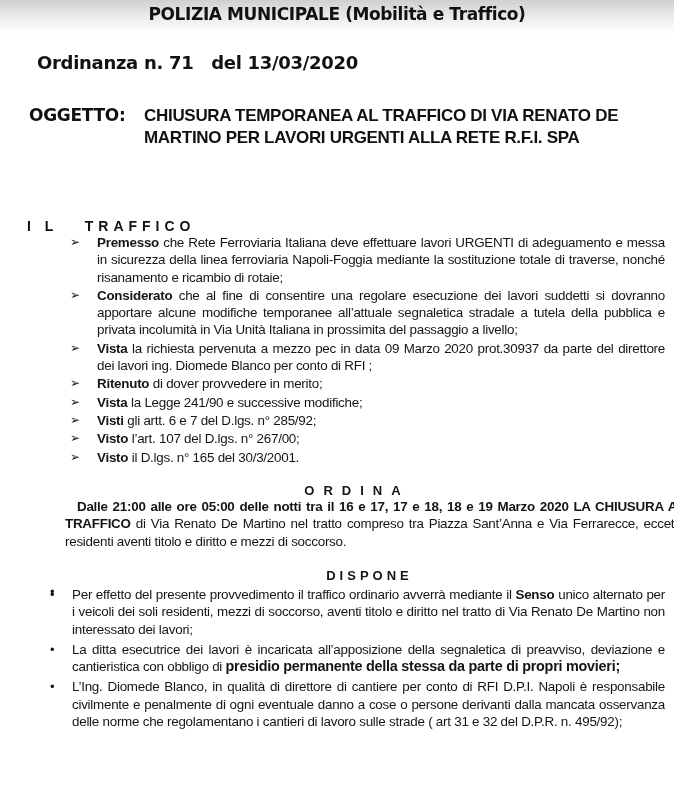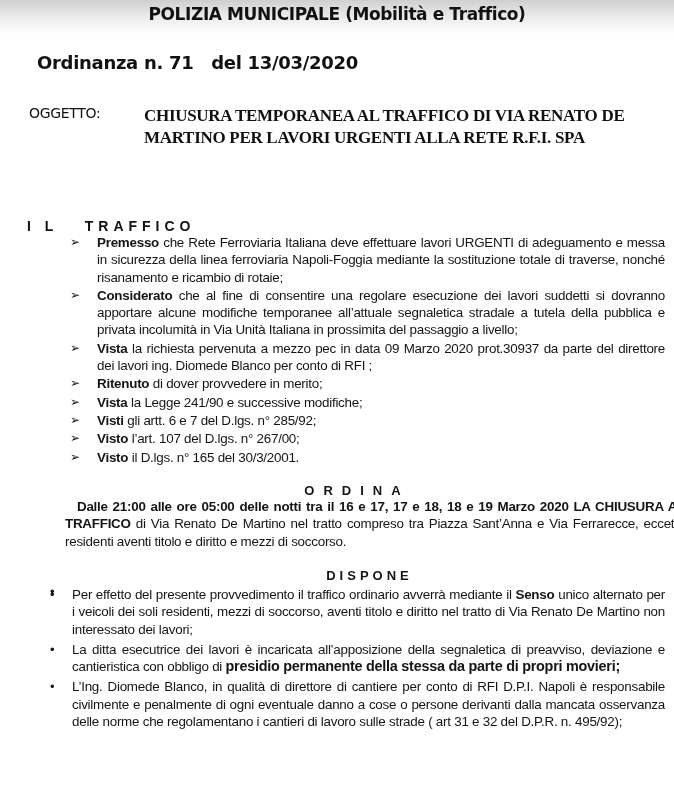--- a/index.html
+++ b/index.html
@@ -19,25 +19,25 @@
     letter-spacing: -0.4px; color: #111;
   }
   .ord {
     position: absolute; left: 29px; top: 52px;
     font-family: "DejaVu Sans", sans-serif; font-weight: bold; font-size: 18px; letter-spacing: -0.3px;
     white-space: pre;
     margin-left: 8px;
   }
   .ogg-label {
     position: absolute; left: 29px; top: 105px;
-    font-family: "DejaVu Sans", sans-serif; font-weight: normal; font-size: 14px; letter-spacing: -0.3px;
+    font-family: "DejaVu Sans", sans-serif; font-weight: bold; font-size: 17px; letter-spacing: -0.3px;
   }
   .ogg-text {
     position: absolute; left: 144px; top: 105px; width: 520px;
-    font-family: Liberation Serif, serif; font-weight: bold; font-size: 17px; letter-spacing: -0.3px;
+    font-family: Liberation Sans, sans-serif; font-weight: bold; font-size: 17px; letter-spacing: -0.3px;
     line-height: 22px;
   }
   .dir-head { position: absolute; top: 218px; left: 27px; font-weight: bold; font-size: 14px; letter-spacing: 5px; white-space: pre; }
   .doc {
     font-family: "Liberation Sans", sans-serif; font-size: 13.4px; line-height: 17.3px;
     letter-spacing: -0.25px; color: #151515; margin-left: 20px;
   }
   .arrow-list { position: absolute; left: 70px; top: 234px; width: 595px; margin: 0; padding: 0; list-style: none; }
   .arrow-list li { position: relative; padding-left: 27px; text-align: justify; margin-bottom: 1px; }
   .arrow-list li .mark { position: absolute; left: 0; top: 0; font-size: 12px; }

